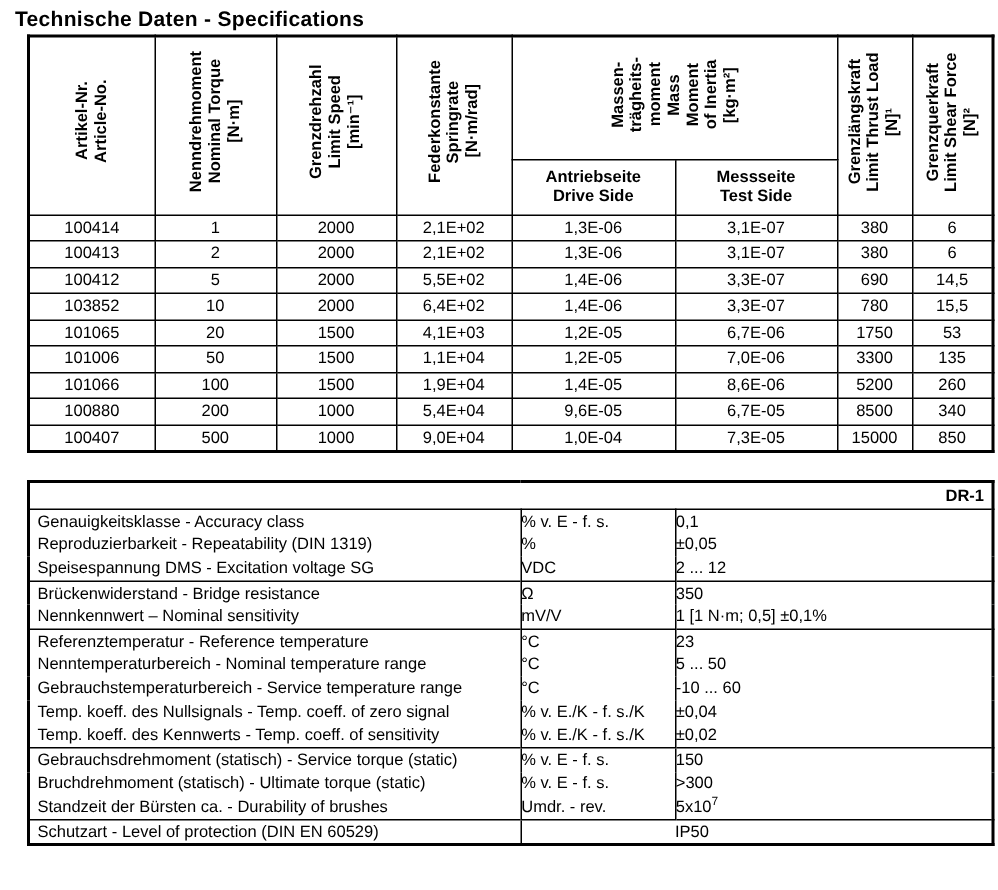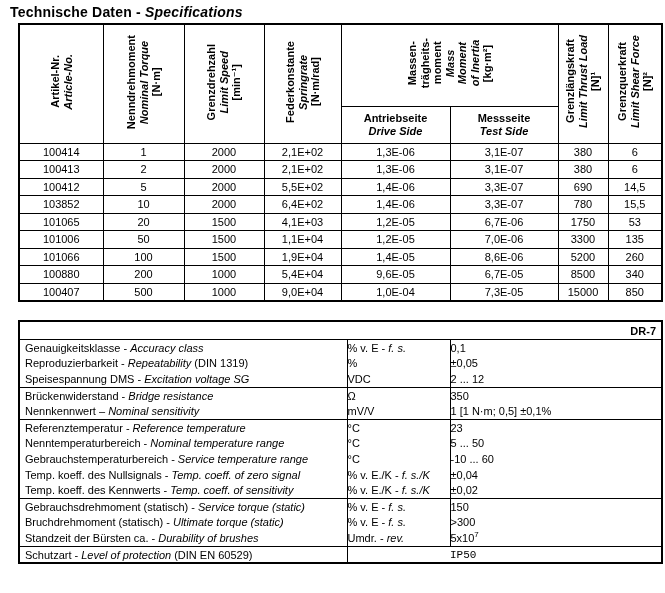--- a/index.html
+++ b/index.html
@@ -2,21 +2,21 @@
 <html><head>
 <meta charset="utf-8">
 <style>
   html, body { margin: 0; padding: 0; }
   body {
     width: 665px; height: 593px;
     background: #ffffff; color: #000000;
     font-family: "Liberation Sans", "DejaVu Sans", sans-serif;
     overflow: hidden;
   }
-  .it { font-style: italic; }
+  .it { }
   sup { font-size: 8px; line-height: 0; }
 
   .page-title {
     margin: 4px 0 3px 10px;
     font-size: 14px; font-weight: bold;
     letter-spacing: 0.2px;
   }
 
   table {
     border-collapse: collapse;
@@ -193,21 +193,21 @@
   </table>
 
   <table class="t2">
     <colgroup>
       <col style="width:328px">
         <col style="width:103px">
         <col style="width:212px">
     </colgroup>
     <tbody id="t2-body">
       <tr>
-        <td class="badge-cell" colspan="3">DR-7</td>
+        <td class="badge-cell" colspan="3">DR-1</td>
       </tr>
     <tr class="group-start">
           <td class="label"><span>Genauigkeitsklasse - </span><span class="it">Accuracy class</span></td>
           <td class="unit"><span>% v. E - </span><span class="it">f. s.</span></td>
           <td class="value"><span>0,1</span></td>
         </tr>
         <tr>
           <td class="label"><span>Reproduzierbarkeit - </span><span class="it">Repeatability</span><span> (DIN 1319)</span></td>
           <td class="unit"><span>%</span></td>
           <td class="value"><span>±0,05</span></td>
@@ -263,18 +263,18 @@
           <td class="value"><span>&gt;300</span></td>
         </tr>
         <tr>
           <td class="label"><span>Standzeit der Bürsten ca. - </span><span class="it">Durability of brushes</span></td>
           <td class="unit"><span>Umdr. - </span><span class="it">rev.</span></td>
           <td class="value"><span>5x10</span><sup>7</sup></td>
         </tr>
         <tr class="group-start">
           <td class="label"><span>Schutzart - </span><span class="it">Level of protection</span><span> (DIN EN 60529)</span></td>
           <td class="unit ghost"></td>
-          <td class="value" style="border-left: none; font-family: Liberation Mono, monospace;"><span>IP50</span></td>
+          <td class="value" style="border-left: none;"><span>IP50</span></td>
         </tr>
       </tbody>
   </table>
 
 </div>
 
 </body></html>

